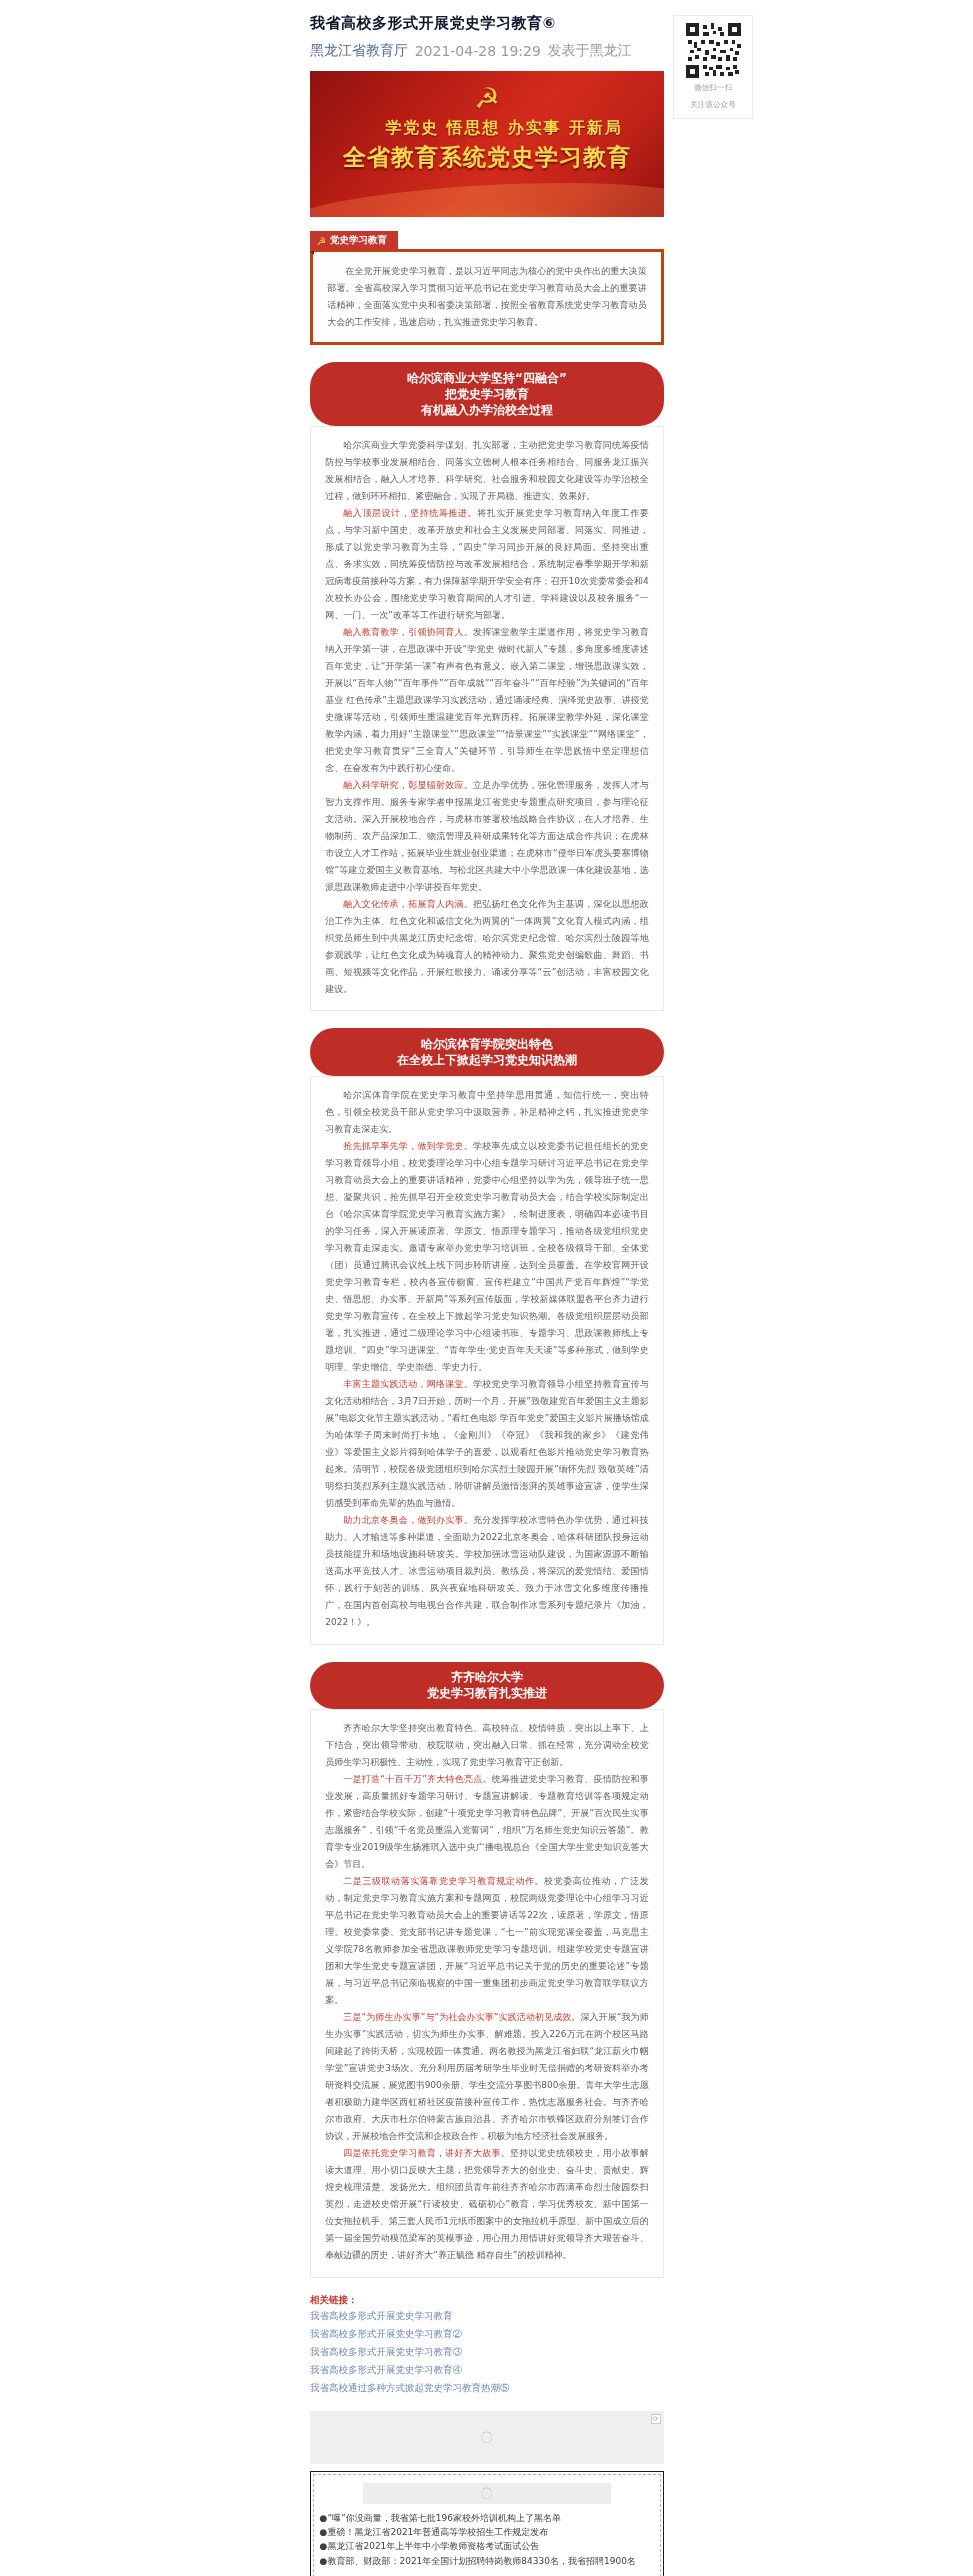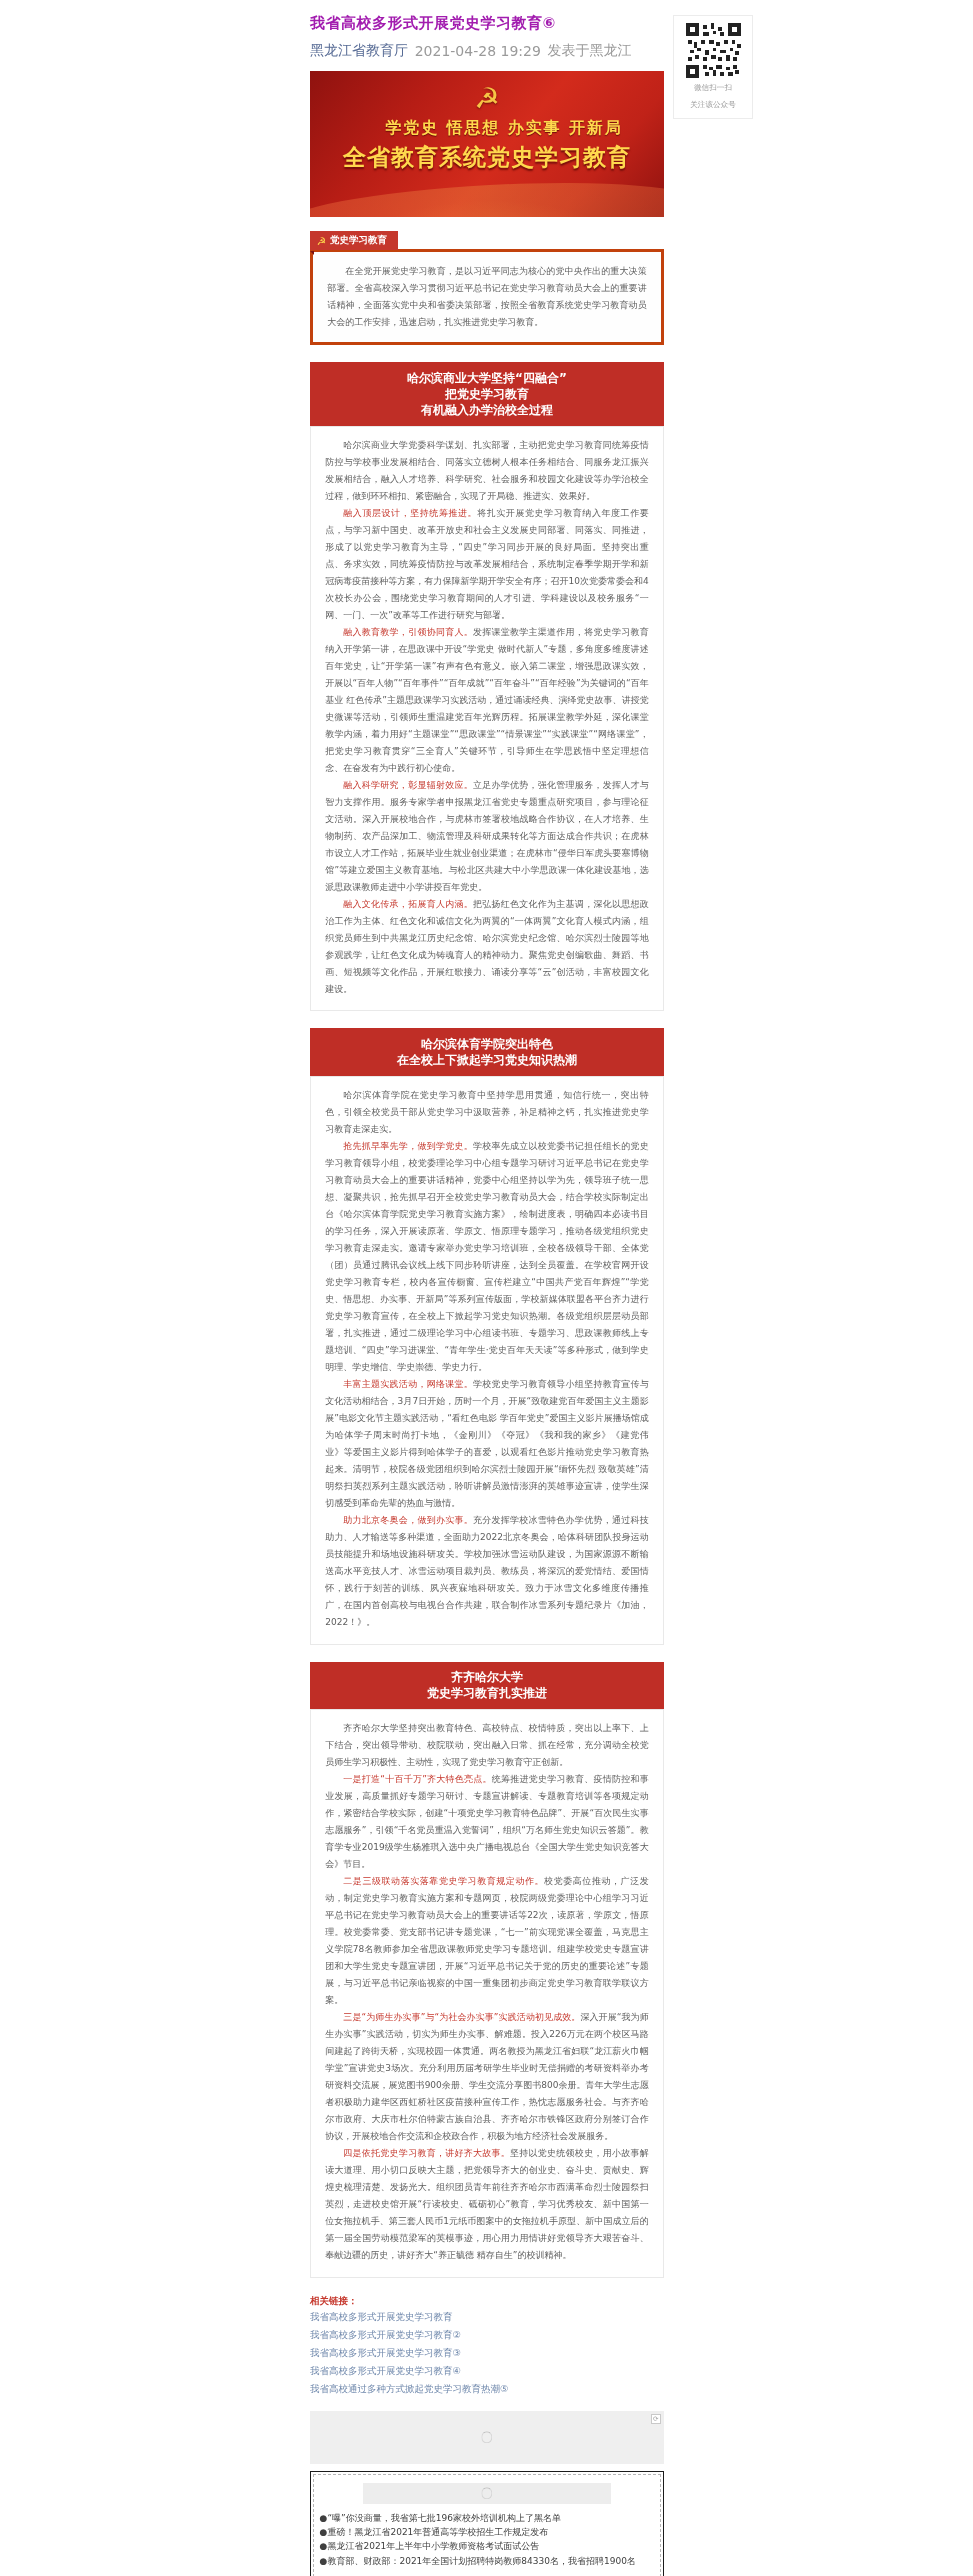--- a/index.html
+++ b/index.html
@@ -1,21 +1,21 @@
 <!DOCTYPE html>
 <html style="font-size:15px"><head>
 <meta charset="utf-8">
 <style>
   * { box-sizing: border-box; margin: 0; padding: 0; }
   html,body { background:#ffffff; }
   body { width:974px; font-family:"DejaVu Sans","Liberation Sans",sans-serif; }
   .page { position:relative; width:974px; height:2576px; overflow:hidden; background:#fff; }
   .content-col { width:354px; margin:0 auto; padding-top:13.3px; }
 
-  .article-title { font-size:15px; font-weight:bold; color:#a21caf; line-height:21px; letter-spacing:0.5px; }
+  .article-title { font-size:15px; font-weight:bold; color:#0f172a; line-height:21px; letter-spacing:0.5px; }
   .byline { margin-top:7.6px; font-size:14px; color:#9a9a9a; display:flex; gap:6.7px; align-items:center; }
   .byline .account { color:#576b95; cursor:pointer; }
 
   
   .qr-panel { position:absolute; left:673px; top:15px; width:80px; background:#fff; border:1px solid #ececec; padding:6.7px 4.8px 7.6px; text-align:center; }
   .qr-panel svg { width:55px; height:55px; display:block; margin:0 auto; }
   .qr-caption { margin-top:4.8px; font-size:7.6px; color:#9a9a9a; line-height:11.4px; }
 
   
   .banner { position:relative; margin-top:11.4px; width:354px; height:146px; overflow:hidden; text-align:center;
@@ -31,27 +31,27 @@
   
   .tag-row { margin-top:13.3px; height:18px; position:relative; z-index:2; }
   .tag { display:inline-flex; align-items:center; gap:3.8px; background:#c5372c; color:#fff; font-size:9.5px; font-weight:bold;
     padding:2.9px 11.4px 2.9px 6.7px; position:relative; }
   .tag::after { content:""; position:absolute; left:0; bottom:-4.8px; border-top:4.8px solid #7e1410; border-left:4.8px solid transparent; }
   .tag .mini-emblem { color:#ffd84d; font-size:10.5px; }
   .intro-box { border:3px solid #c2410c; background:#fefefe; padding:11.4px 14.3px; }
   .intro-box p, .sec-body p { font-size:9px; line-height:17px; color:#5d5d5d; text-align:justify; text-indent:2em; }
 
   
-  .sec-header { margin-top:17px; background:#bf2e26; color:#fff; text-align:center; padding:7.6px 9.5px; }
+  .sec-header { margin-top:17px; background:#bf2e26; color:#fff; text-align:center; padding:7.6px 9.5px;border-radius:25px; }
   .sec-header-line { font-size:12px; font-weight:bold; line-height:16px; }
   .sec-body { border:1px solid #e9e9e9; background:#fff; padding:10.5px 14.3px 12.4px; }
   .sec-body .lead { color:#c5372c; font-weight:normal; }
 
   
-  .related { margin-top:15px; }
+  .related { margin-top:15px;font-family:Liberation Mono, monospace; }
   .related-label { font-size:9.5px; font-weight:bold; color:#c5372c; line-height:15px; }
   .related-links a { display:block; font-size:9.5px; color:#6e87ab; line-height:18px; text-decoration:none; cursor:pointer; }
 
   
   .widget-box1 { margin-top:13.3px; position:relative; height:53px; background:#efefef; }
   .spinner { width:11.4px; height:11.4px; border:1.9px solid #d6d6d6; border-top-color:#b9b9b9; border-radius:50%; }
   .center-abs { position:absolute; left:50%; top:50%; transform:translate(-50%,-50%); }
   .reload-btn { position:absolute; top:2.9px; right:2.9px; width:10.5px; height:10.5px; border:1px solid #c9c9c9; background:#fff;
     font-size:6.7px; line-height:8.6px; text-align:center; color:#9a9a9a; cursor:pointer; }
   .widget-box2 { margin-top:7.6px; border:1.9px solid #1b1b1b; padding:1.9px; background:#fff; }

